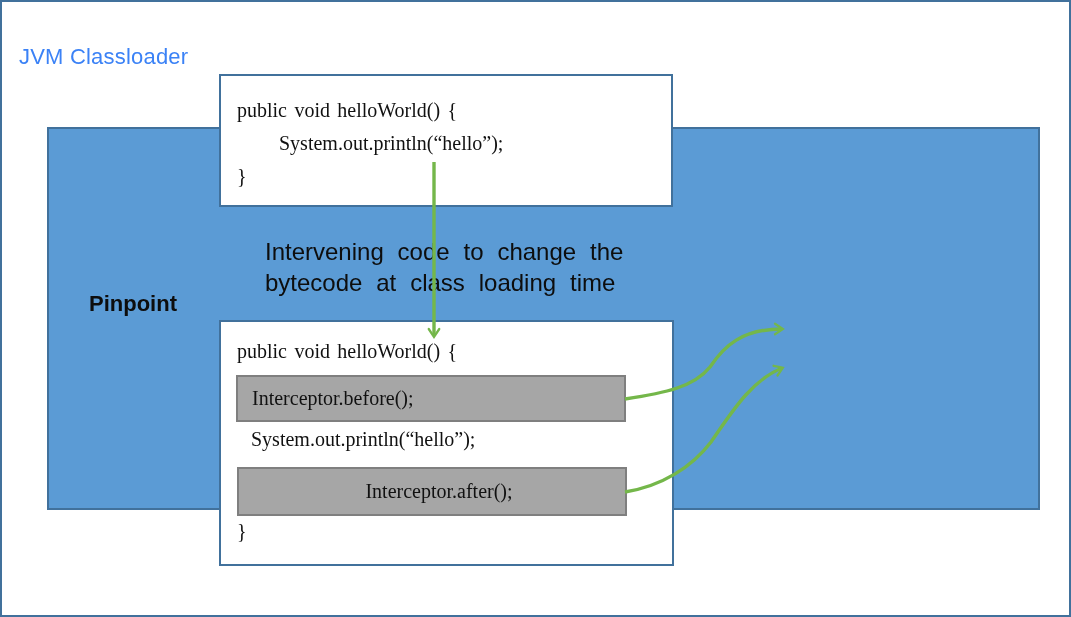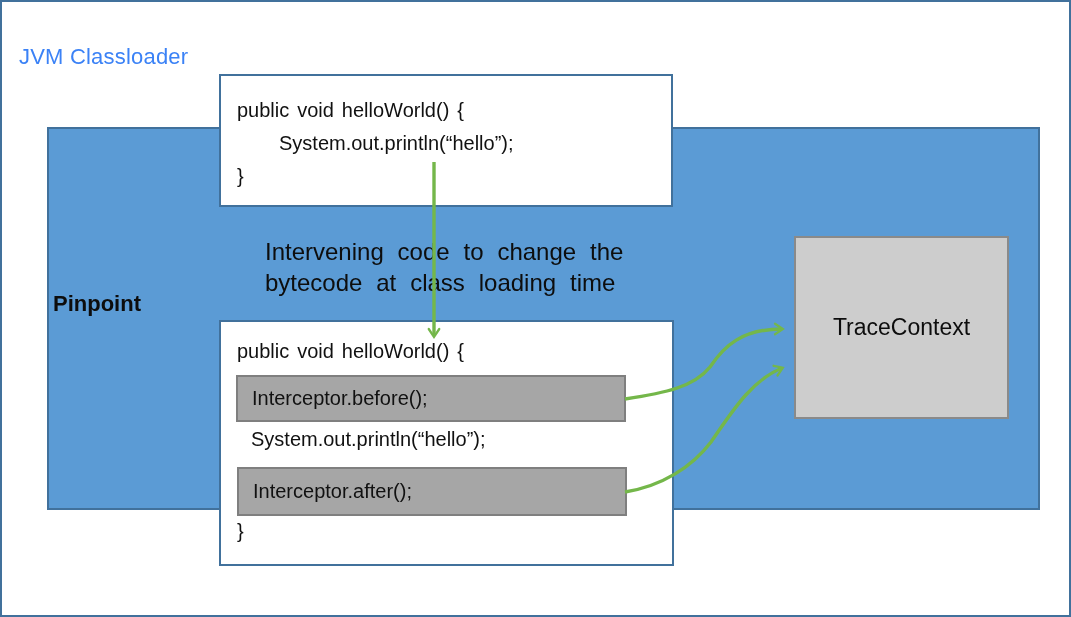--- a/index.html
+++ b/index.html
@@ -10,41 +10,41 @@
   }
   .title{
     position:absolute;left:17px;top:12px;font-size:22px;font-weight:normal;
     color:#3b82f6;letter-spacing:0.2px;margin-top:30px;
   }
   .agent-box{
     position:absolute;left:45px;top:125px;width:993px;height:383px;
     background:#5b9bd5;border:2px solid #41719c;box-sizing:border-box;
   }
   .agent-label{
-    position:absolute;left:51px;top:286px;width:172px;
+    position:absolute;left:45px;top:286px;width:172px;text-align:center;
     font-size:22px;font-weight:bold;line-height:31px;color:#0d0d0d;
   }
   .code-box{
     position:absolute;background:#ffffff;border:2px solid #41719c;
-    box-sizing:border-box;font-size:20px;word-spacing:0.12em;
+    box-sizing:border-box;font-size:20px;word-spacing:0.12em;font-family:Liberation Serif, serif;
   }
   .code-box-top{left:217px;top:72px;width:454px;height:133px;}
   .code-box-bottom{left:217px;top:318px;width:455px;height:246px;}
   .code-line{position:absolute;white-space:nowrap;}
   .annotation{
     position:absolute;left:263px;top:234px;font-size:24px;line-height:31px;
     word-spacing:0.3em;color:#0d0d0d;white-space:nowrap;
   }
   .interceptor{
     position:absolute;background:#a6a6a6;border:2px solid #7f7f7f;
     box-sizing:border-box;display:flex;align-items:center;
     padding-left:14px;font-size:20px;color:#111;
   }
   .interceptor-before{left:15px;top:53px;width:390px;height:47px;text-align:center;}
-  .interceptor-after{left:16px;top:145px;width:390px;height:49px;}
+  .interceptor-after{left:16px;top:145px;width:390px;height:49px;justify-content:center;}
   .trace-box{
     position:absolute;left:792px;top:234px;width:215px;height:183px;
     background:#cdcdcd;border:2px solid #8a8a8a;box-sizing:border-box;
     display:flex;align-items:center;justify-content:center;
     font-size:23px;color:#0d0d0d;
   }
   .arrows{position:absolute;left:0;top:0;width:1071px;height:617px;pointer-events:none;}
 </style>
 </head>
 <body>
@@ -75,23 +75,20 @@
     <div class="interceptor interceptor-before">
       <span>Interceptor.before();</span>
     </div>
     <div class="code-line" style="left:30px;top:106px;">System.out.println(“hello”);</div>
     <div class="interceptor interceptor-after">
       <span>Interceptor.after();</span>
     </div>
     <div class="code-line" style="left:16px;top:198px;">}</div>
   </div>
 
-  <div class="trace-box">
-    <span>TraceContext</span>
-  </div>
 
   <svg class="arrows" viewBox="0 0 1071 617" xmlns="http://www.w3.org/2000/svg">
     <defs>
       <marker id="ah" markerWidth="14" markerHeight="14" viewBox="-11 -8 14 16" refX="-1" refY="0" orient="auto" markerUnits="userSpaceOnUse">
         <path d="M-9,-6 L0,0 L-9,6" fill="none" stroke="#74b74a" stroke-width="2.6" stroke-linecap="round"></path>
       </marker>
     </defs>
     <path d="M432,160 L432,334" fill="none" stroke="#74b74a" stroke-width="3.4" marker-end="url(#ah)"></path>
     <path d="M623,397 C663,391 692,385 708,365 C722,344 740,327 780,327" fill="none" stroke="#74b74a" stroke-width="3.4" marker-end="url(#ah)"></path>
     <path d="M623,490 C660,484 690,465 709,440 C728,413 748,379 780,366" fill="none" stroke="#74b74a" stroke-width="3.4" marker-end="url(#ah)"></path>

